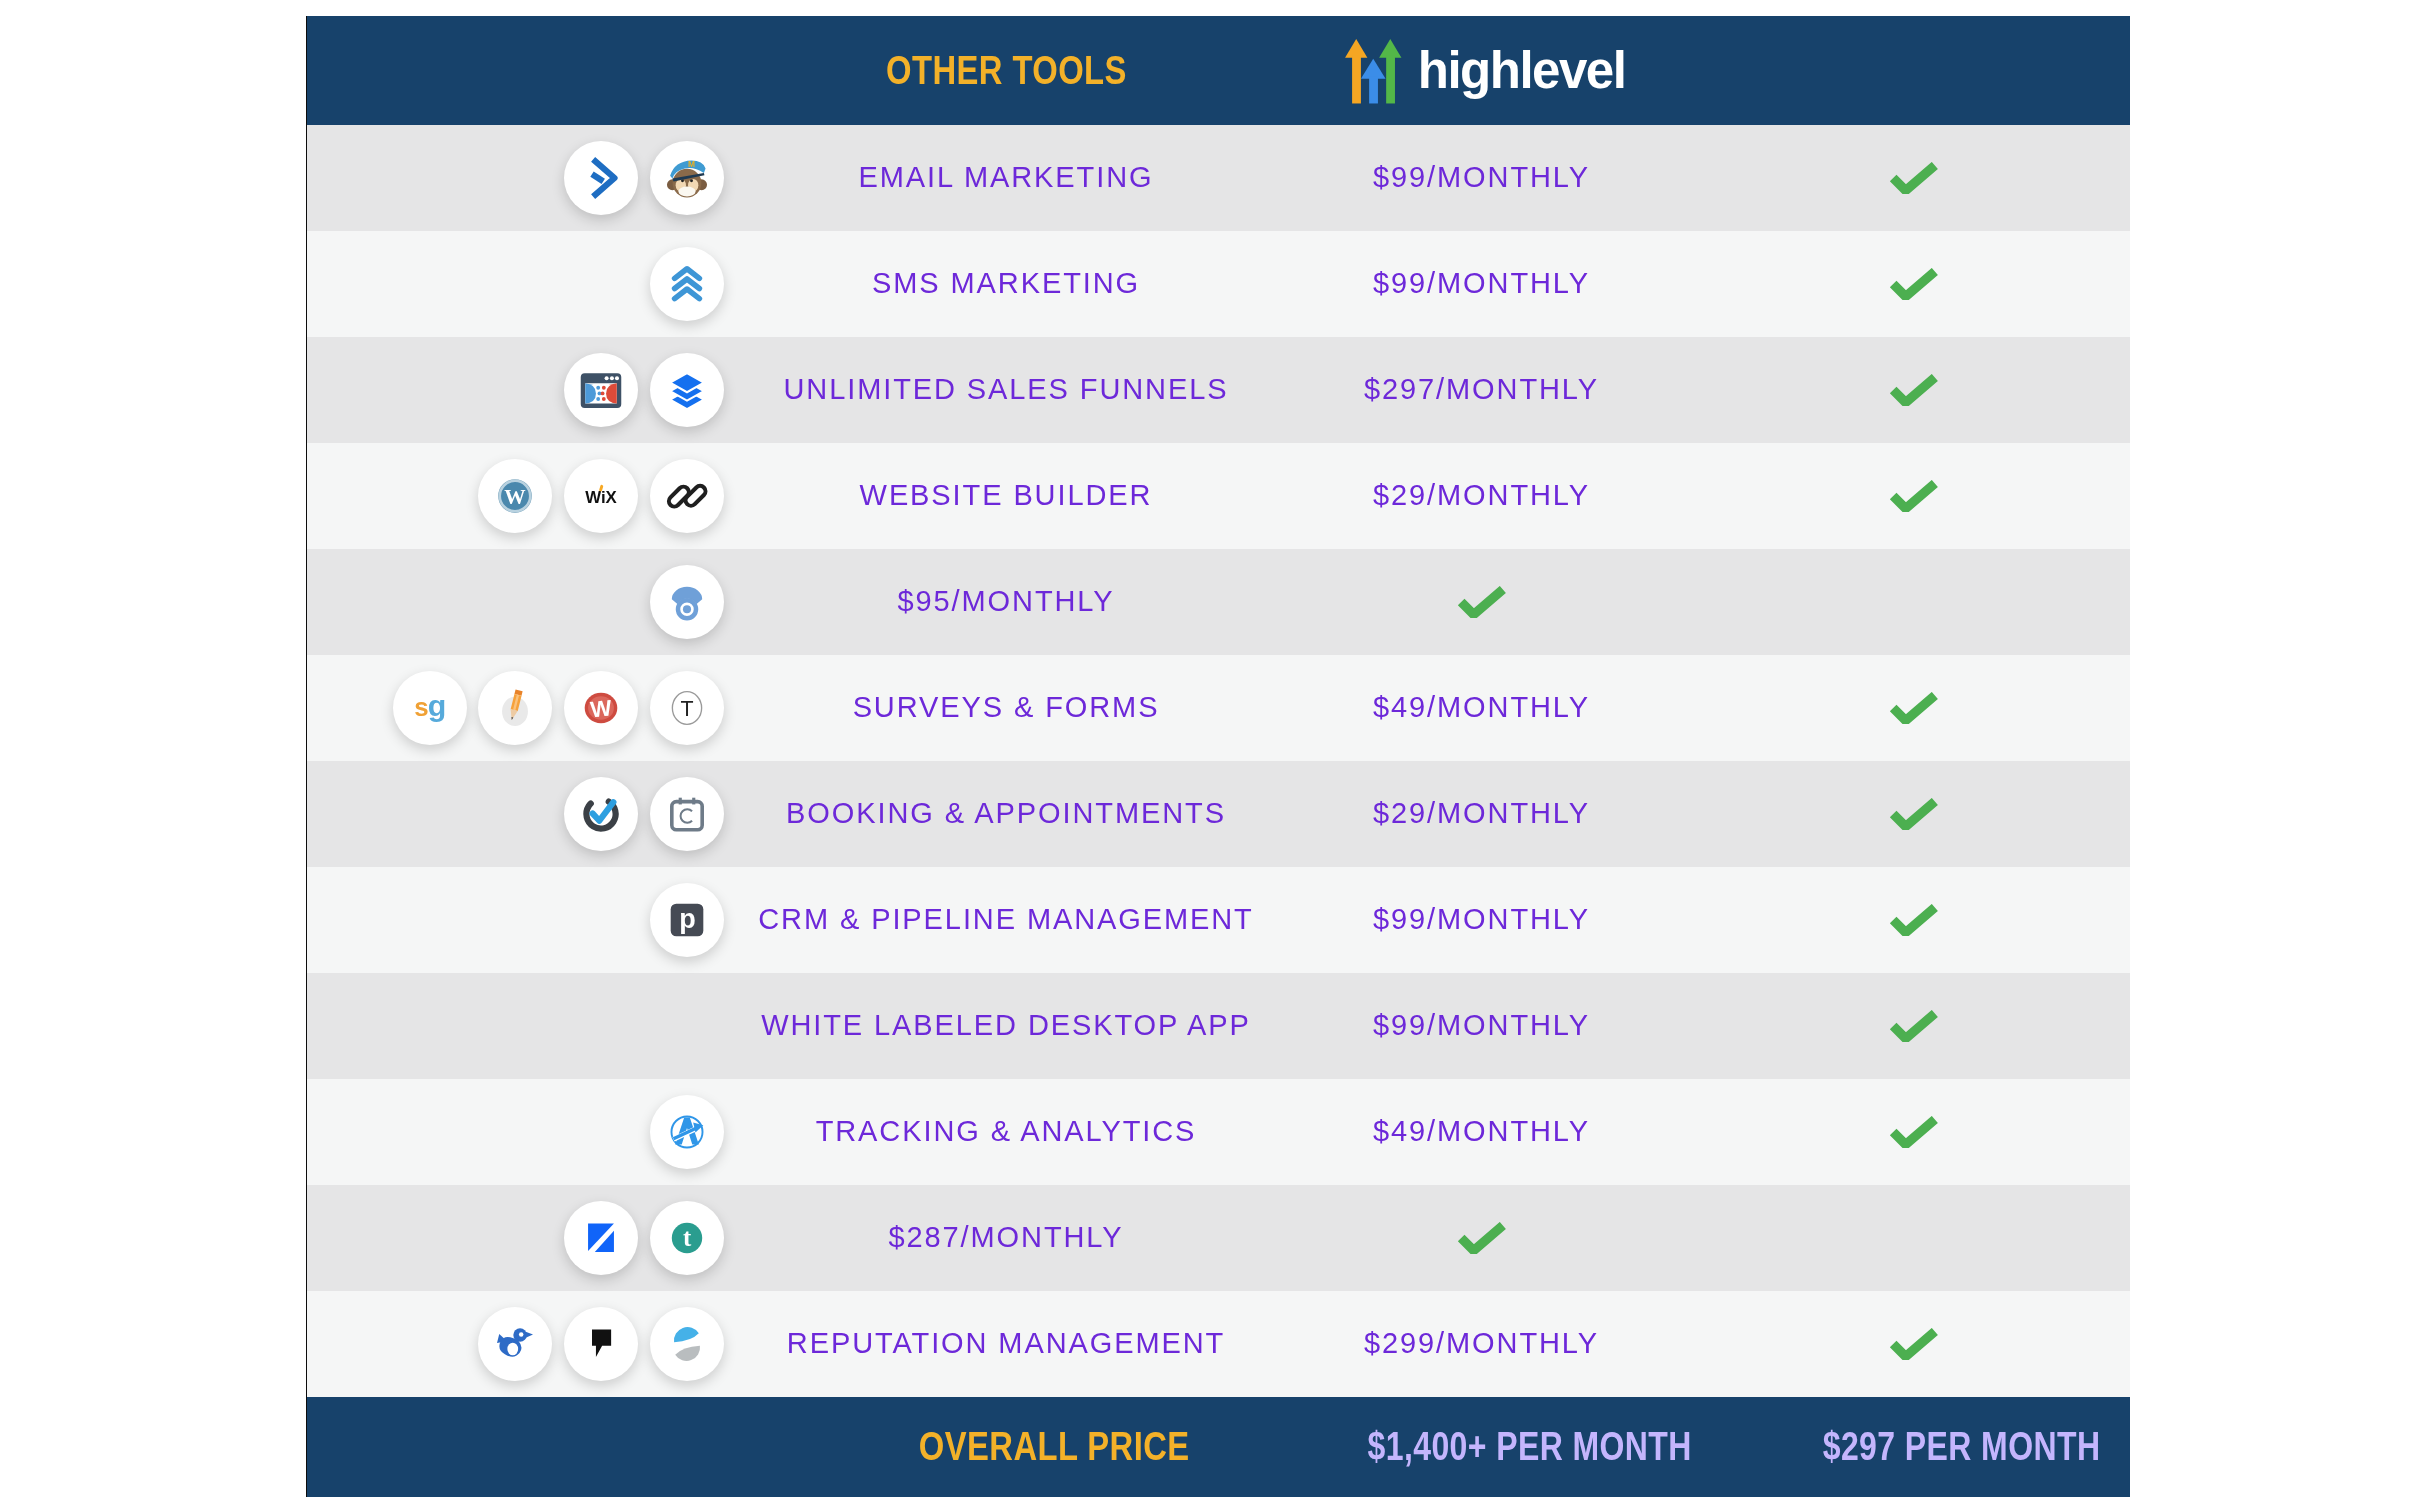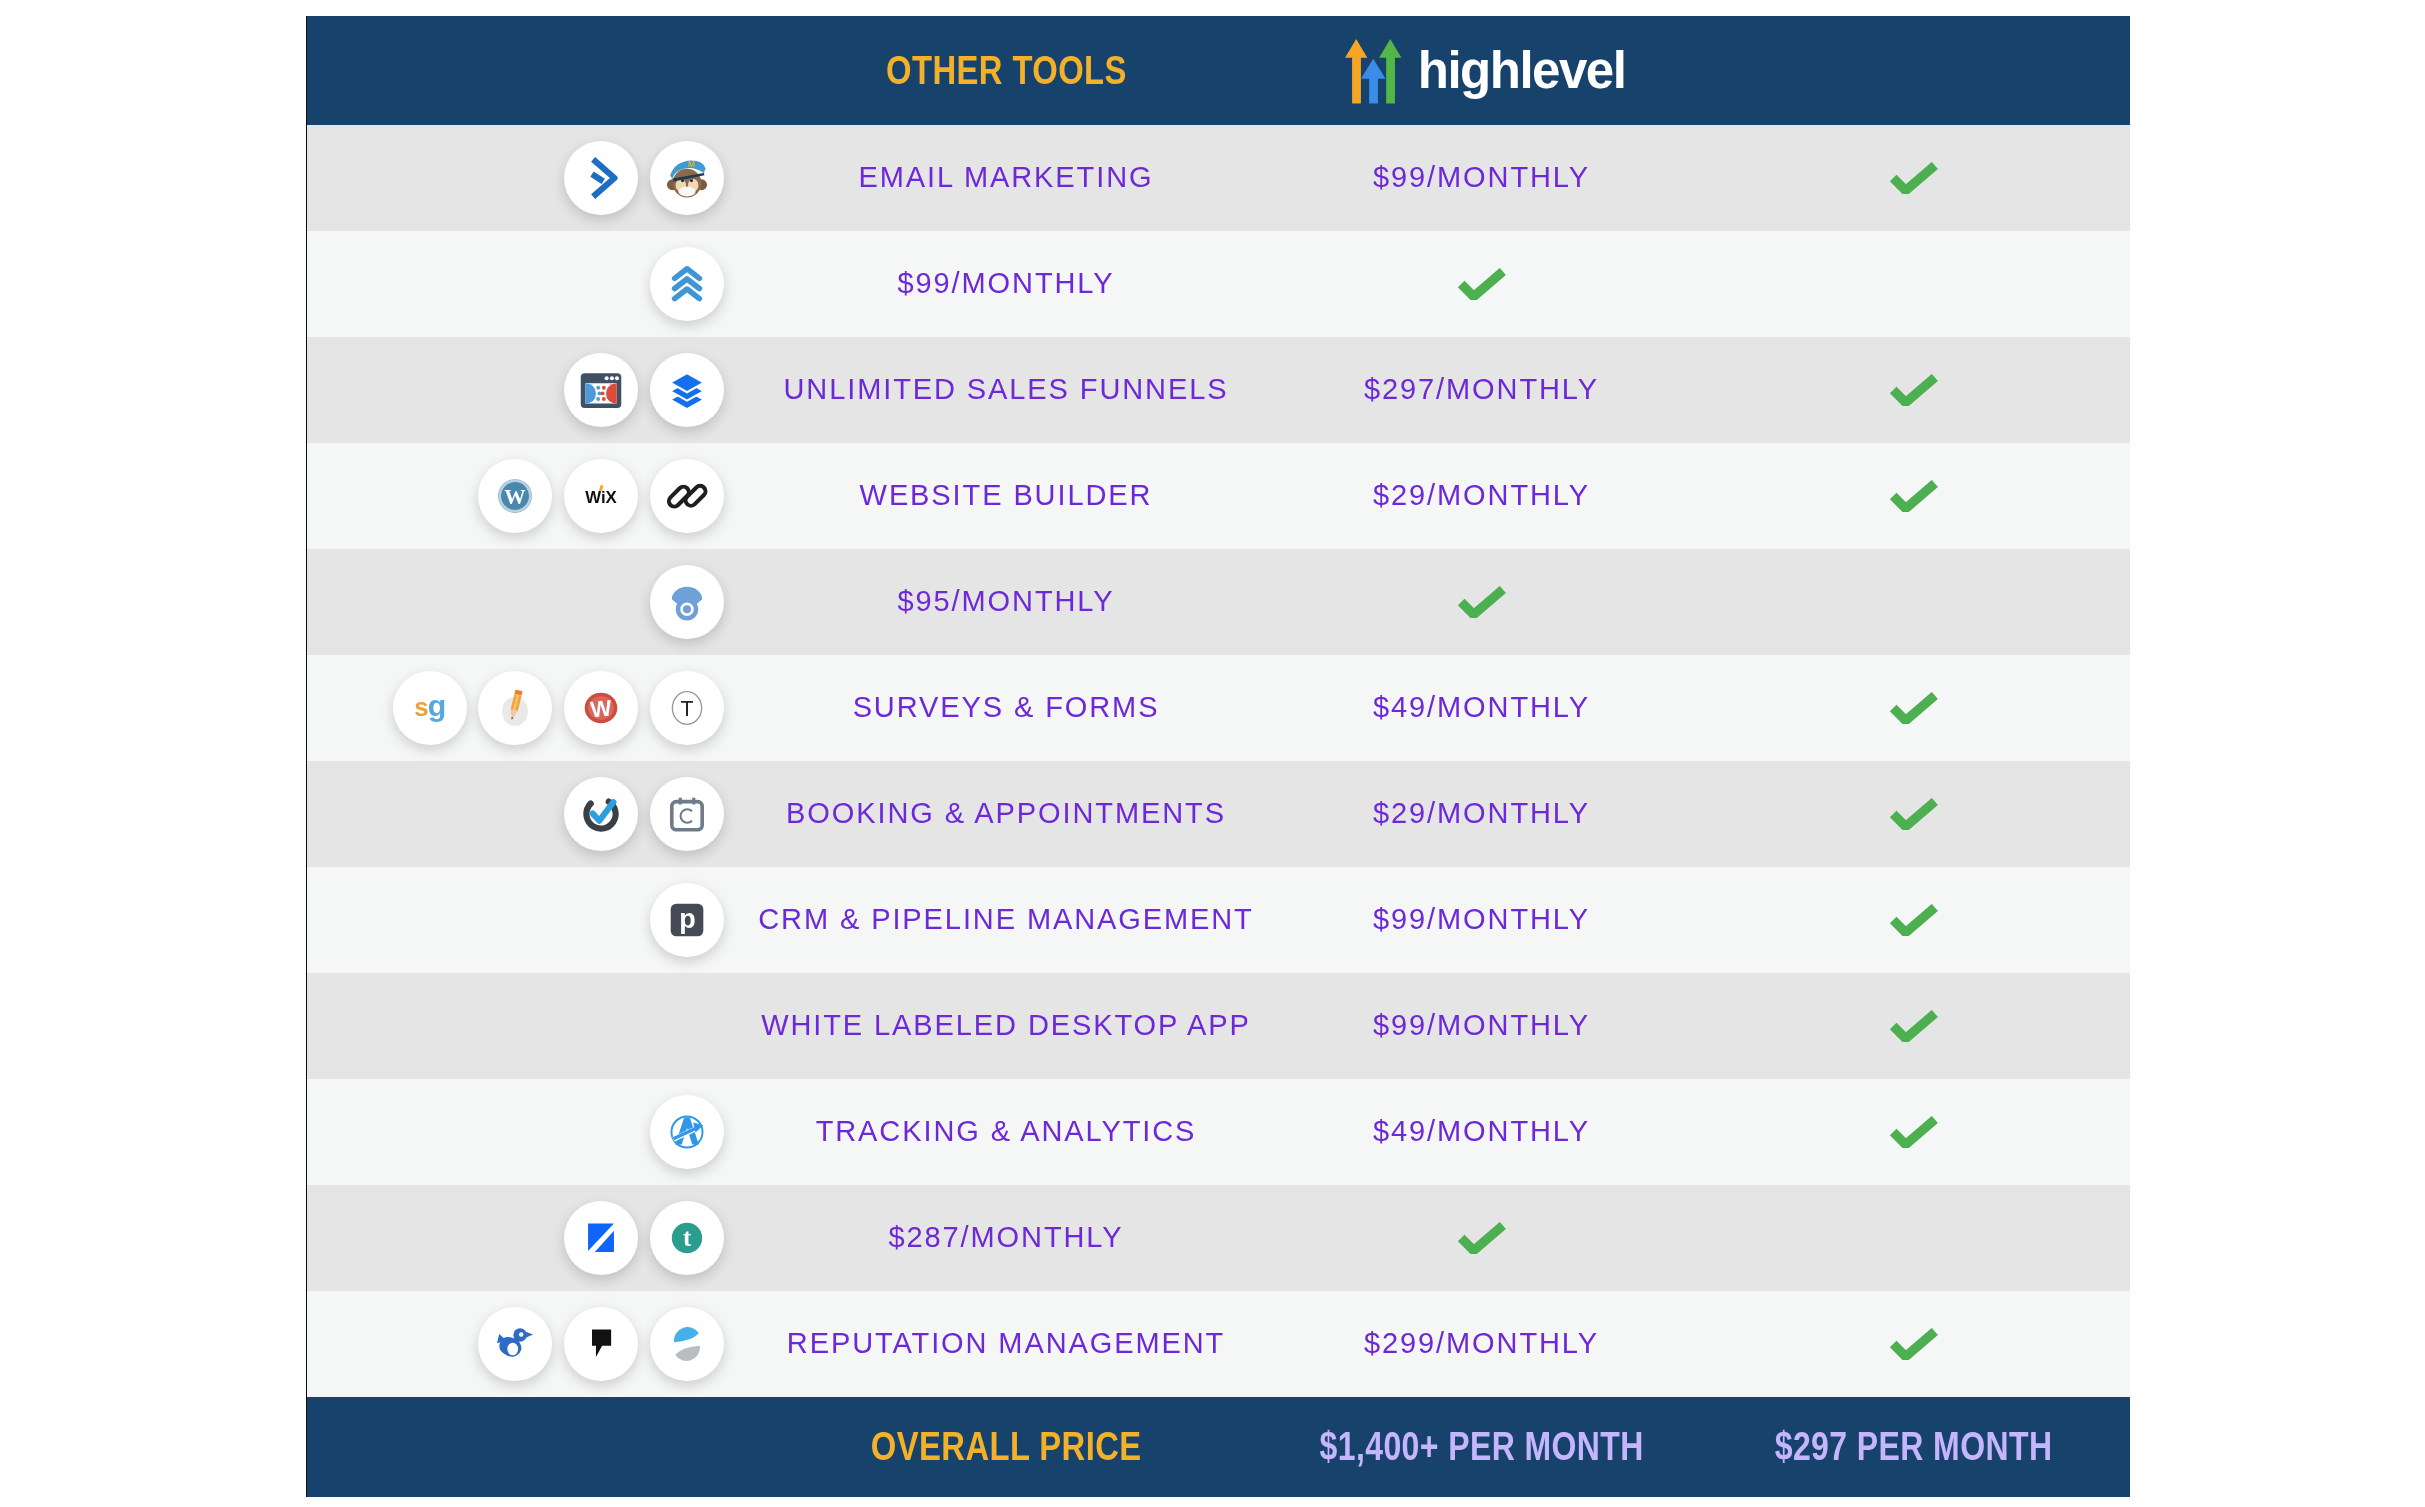--- a/index.html
+++ b/index.html
@@ -6,21 +6,21 @@
   html,body { background:#fff; }
   body { width:2426px; height:1507px; position:relative; font-family:"Liberation Sans", sans-serif; }
 
   .table {
     position:absolute; left:306px; top:15.5px; width:1824px;
     border-left:1.5px solid #0c0c0c;
   }
   .grid4 { display:grid; grid-template-columns:437px 524px 427px 437px; align-items:center; }
 
   .thead { height:109px; background:var(--navy,#17426B); }
-  .tfoot { height:100px; background:var(--navy,#17426B); }
+  .tfoot { height:100px; background:var(--navy,#17426B);padding-left:48px; }
 
   .hcell { text-align:center; }
   .gold  { color:var(--gold,#F3B129); font-weight:bold; font-size:41px; letter-spacing:0.5px; }
   .whitebig { color:#c4b5fd; font-weight:bold; font-size:40px; letter-spacing:0.5px; }
   .cond { display:inline-block; transform:scaleX(0.8); white-space:nowrap; }
 
   .brand { display:flex; align-items:center; justify-content:center; gap:9.7px; }
   .brand svg { height:74px; width:auto; display:block; }
   .brand-text { color:#fff; font-weight:bold; font-size:51px; letter-spacing:-1.5px;text-align:center; }
 
@@ -107,20 +107,23 @@
           <span class="circle">
             <svg viewBox="0 0 48 48">
               <g fill="none" stroke="#3E96D6" stroke-width="5" stroke-linecap="round" stroke-linejoin="round">
                 <polyline points="13,19 24,10.5 35,19"></polyline>
                 <polyline points="13,28 24,19.5 35,28"></polyline>
                 <polyline points="13,37 24,28.5 35,37"></polyline>
               </g>
             </svg>
           </span>
         </div>
+        <div class="cell feature">
+          <span>SMS MARKETING</span>
+        </div>
         <div class="cell price">
           <span>$99/MONTHLY</span>
         </div>
         <div class="cell check">
           <svg viewBox="0 0 48 30">
             <polyline points="4,15 16,27 44,3" fill="none" stroke="#4CAF50" stroke-width="9"></polyline>
           </svg>
         </div>
       </div>
       <div class="row grid4 alt-a">

